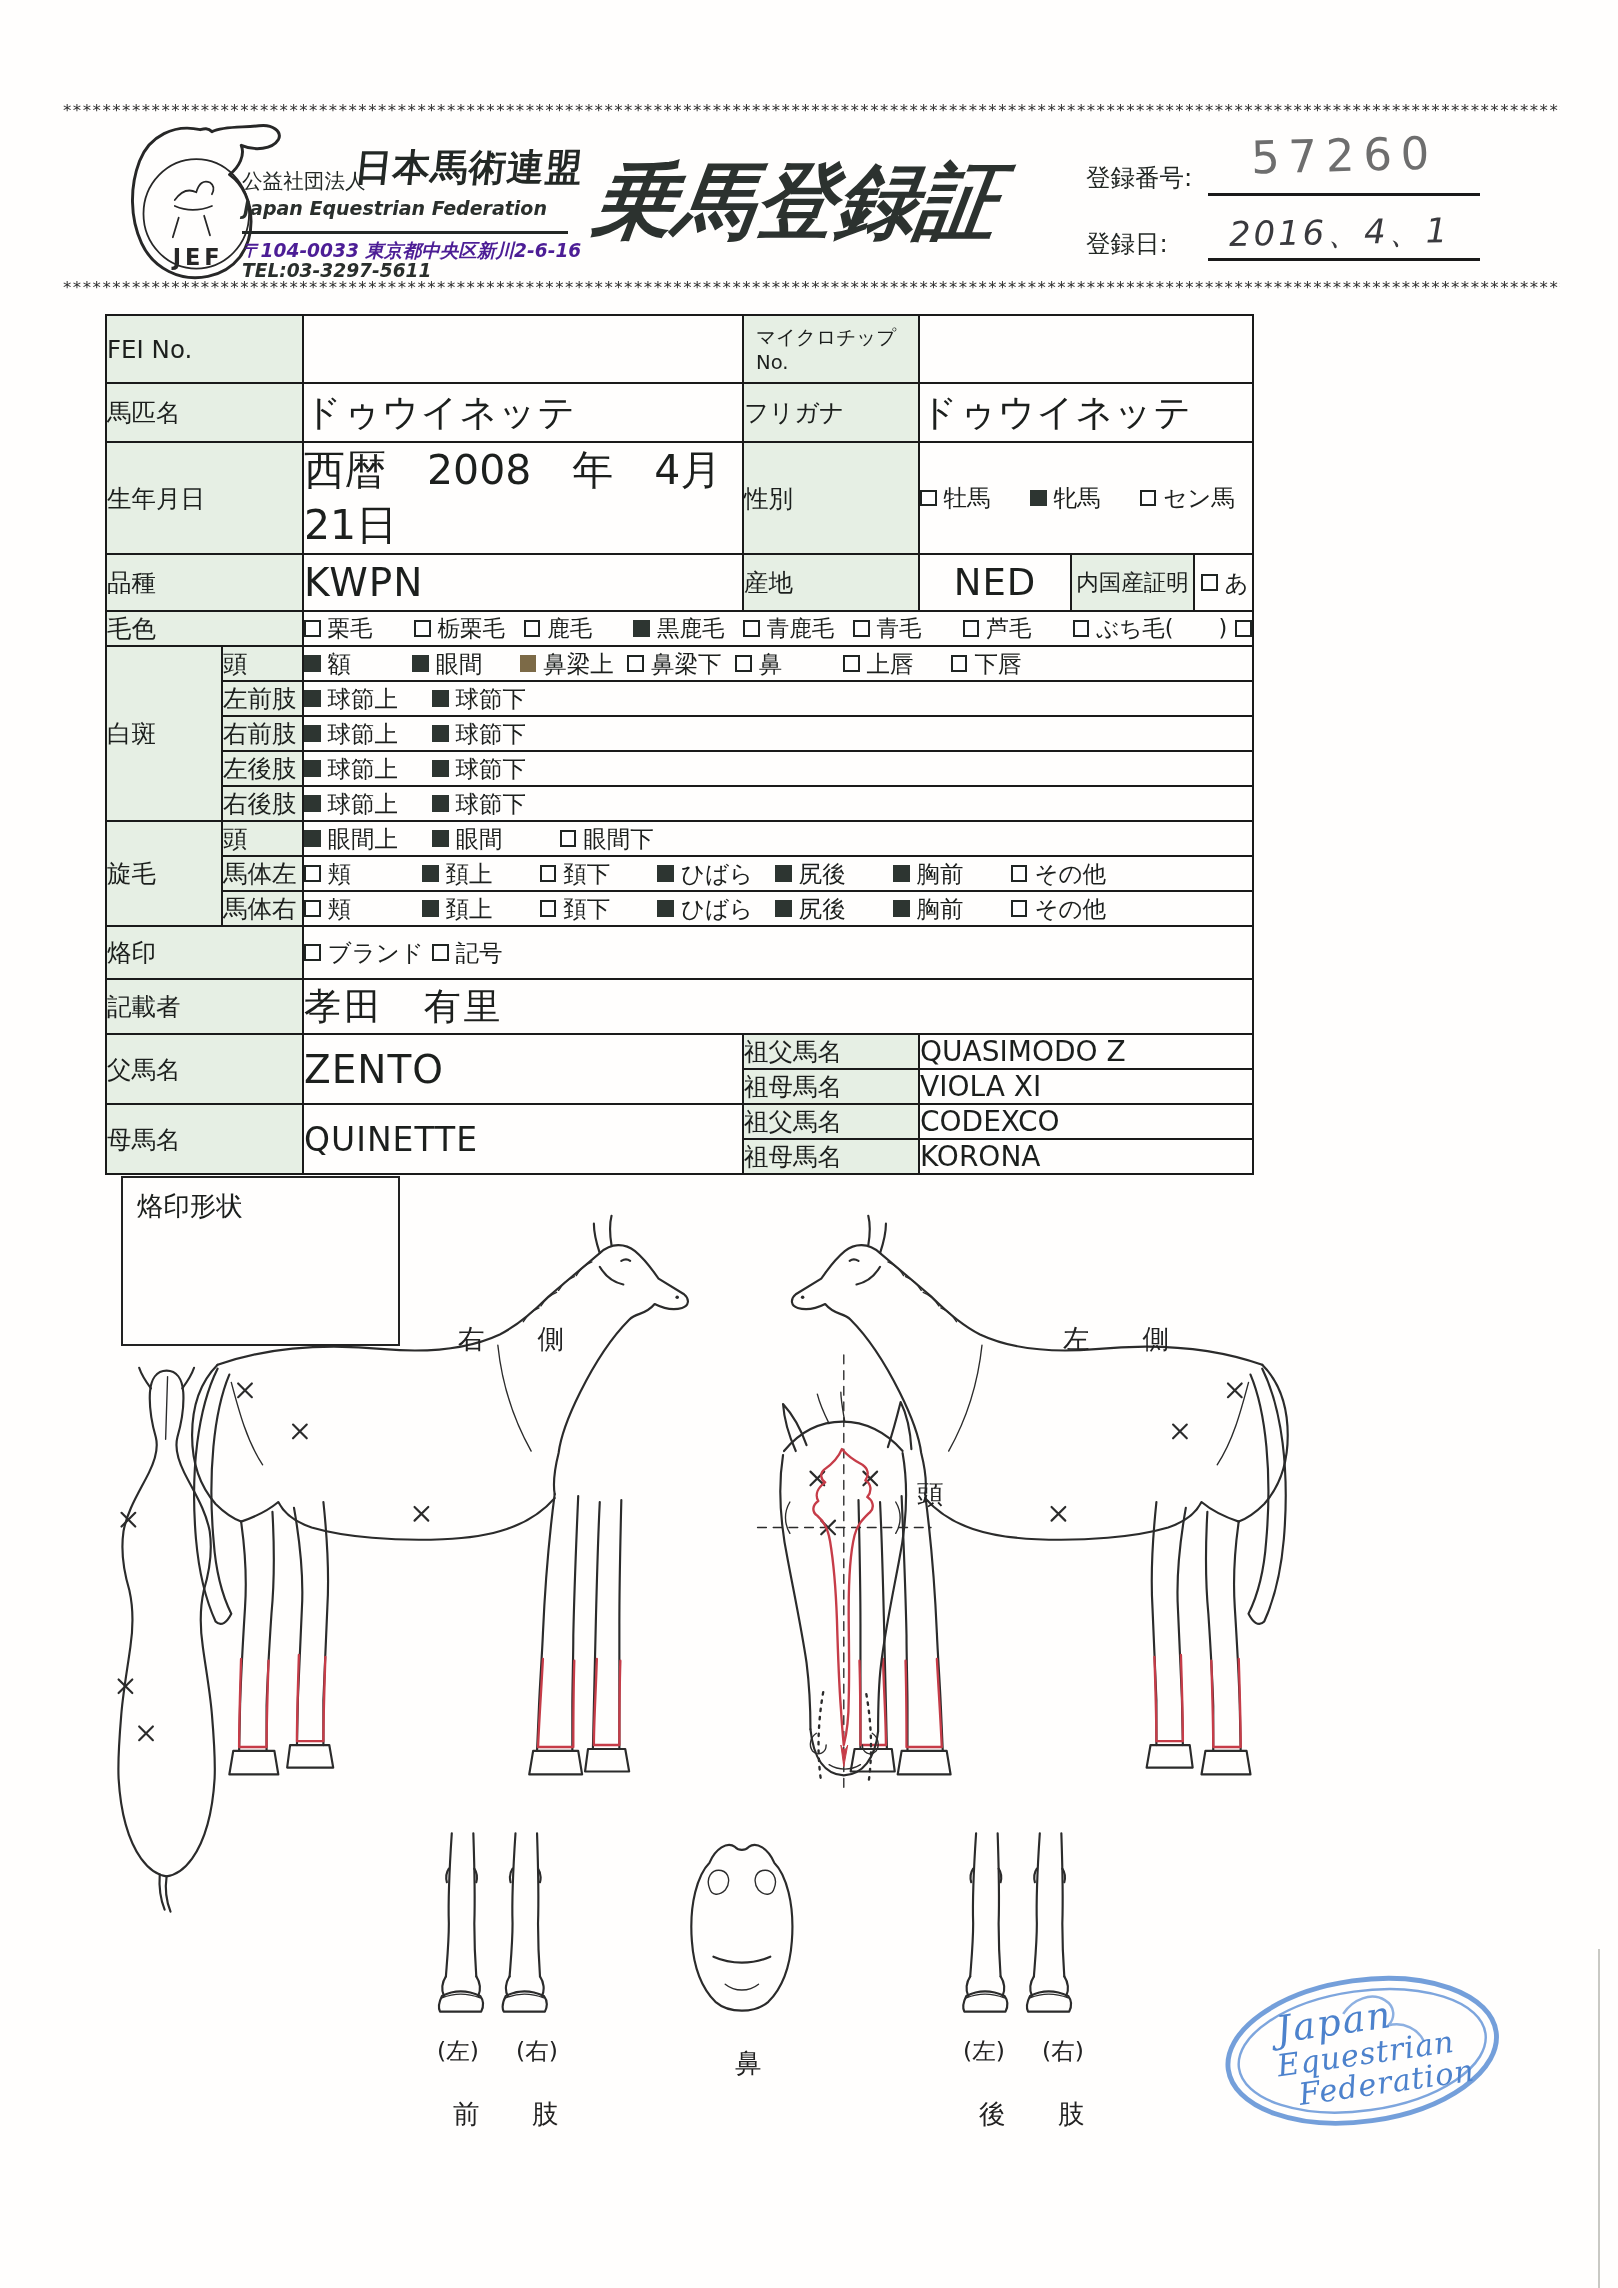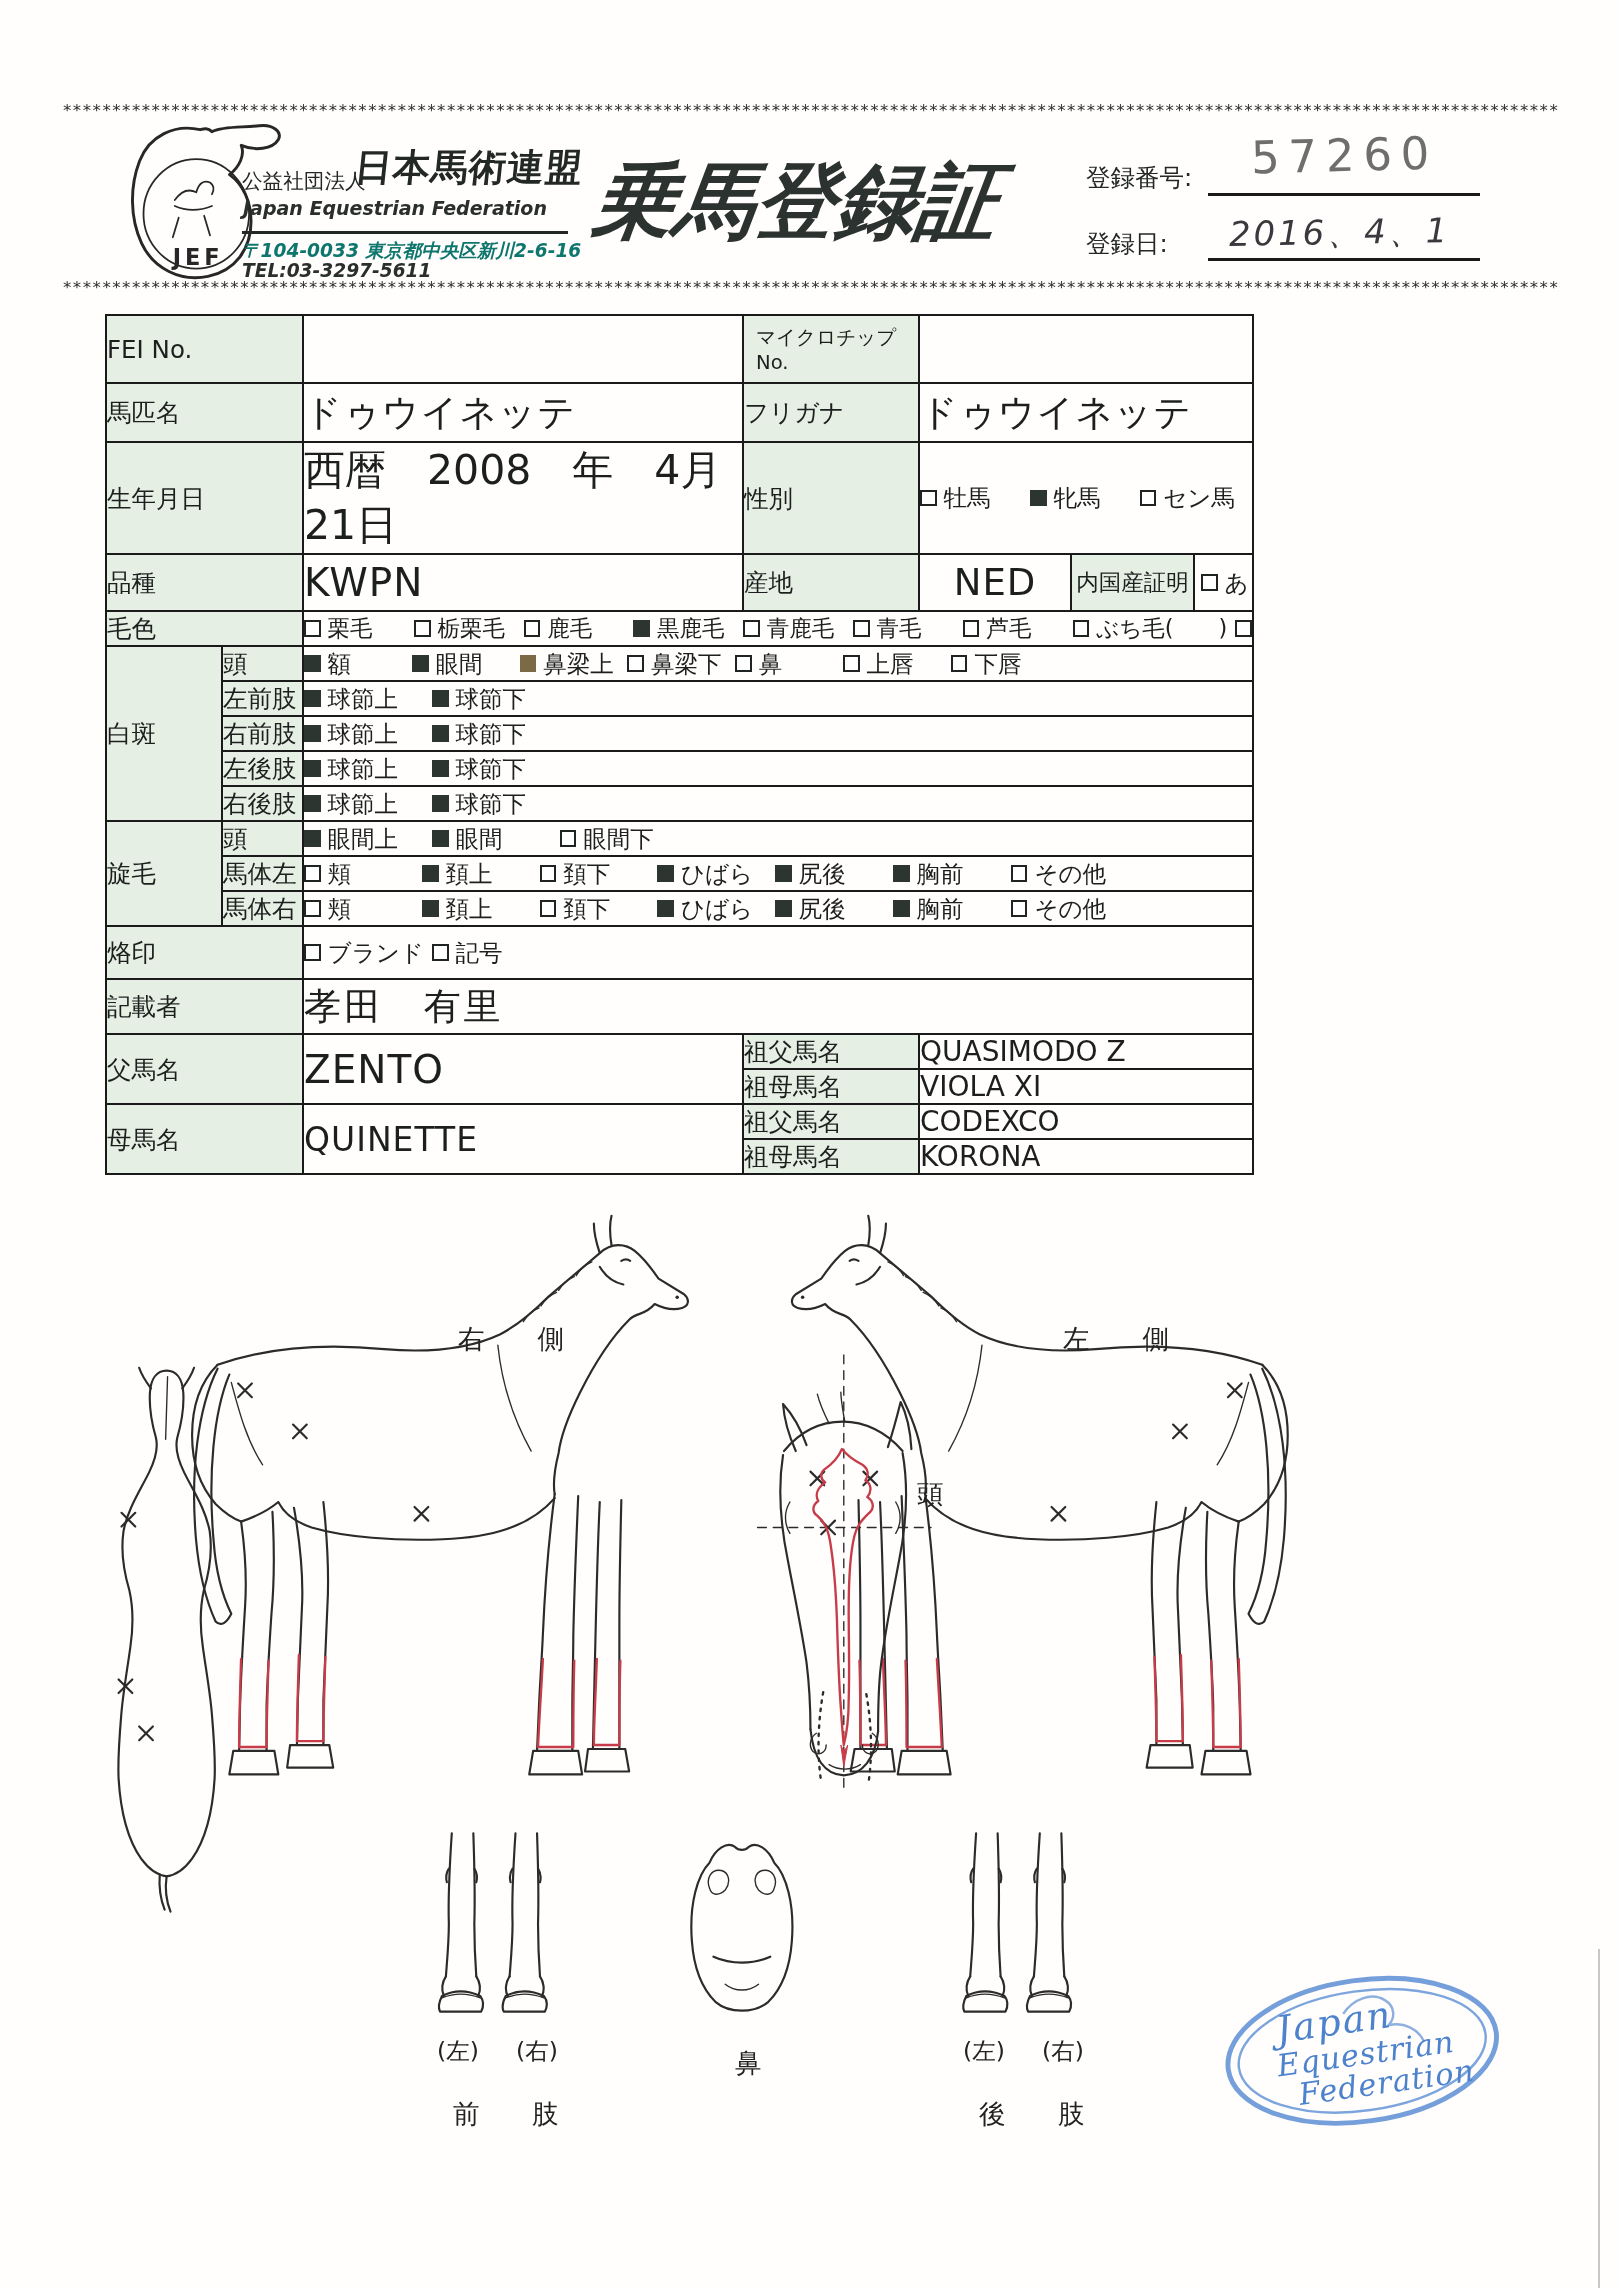--- a/index.html
+++ b/index.html
@@ -12,21 +12,21 @@
     font-family:"DejaVu Sans","Liberation Sans",sans-serif;color:#1c1f1d;overflow:hidden}
   .stars{position:absolute;left:63px;width:1497px;height:21.6px;font-size:16.7px;line-height:20.6px;
     letter-spacing:1.5px;color:#2e2e2e;overflow:hidden;white-space:nowrap}
   
   .org-type{position:absolute;left:242px;top:167px;font-size:20.6px;color:#23282585}
   .org-type{color:#232825}
   .org-name{position:absolute;left:355px;top:143px;font-size:37px;font-weight:800;
     transform:skewX(-6deg);color:#232825;letter-spacing:1px}
   .org-en{position:absolute;left:243px;top:197px;font-size:19px;font-style:italic;font-weight:600;color:#2a2f2c}
   .org-rule{position:absolute;left:242px;top:231px;width:326px;height:2.9px;background:#232825}
-  .org-addr{position:absolute;left:242px;top:238px;font-size:18.6px;font-style:italic;font-weight:700;color:#0f766e}
+  .org-addr{position:absolute;left:242px;top:238px;font-size:18.6px;font-style:italic;font-weight:700;color:#4c1d95}
   .org-tel{position:absolute;left:242px;top:260px;font-size:18.6px;font-style:italic;font-weight:700;color:#2a2f2c}
   .doc-title{position:absolute;left:594px;top:149px;font-size:80px;font-weight:900;font-style:italic;
     transform:skewX(-8deg) scaleY(1.04);color:#2c322f;letter-spacing:1px;white-space:nowrap}
   .reg-label{position:absolute;font-size:24.5px;color:#232825}
   .reg-line{position:absolute;height:2.5px;background:#1a1a1a}
   .reg-no{position:absolute;left:1251px;top:129px;font-size:45px;color:#6e6e6e;
     letter-spacing:8.8px;transform:rotate(-1.5deg);font-weight:400}
   .reg-date{position:absolute;left:1229px;top:210px;font-size:34px;color:#3a3a3e;
     font-style:italic;letter-spacing:2.9px;transform:rotate(-1deg)}
   
@@ -455,20 +455,23 @@
     <g transform="translate(1390,1012) rotate(-8)">
       <ellipse class="blue" rx="138" ry="72" stroke-width="5" opacity="0.85"></ellipse>
       <ellipse class="blue" rx="127" ry="61" stroke-width="2.5" opacity="0.8"></ellipse>
       <path class="blue" d="M-14,-40 C-2,-54 18,-58 30,-48 C40,-40 38,-28 30,-22 C46,-24 60,-14 64,0" stroke-width="2.5" opacity="0.7"></path>
       <text class="bluetext" x="-84" y="-20" font-size="38" letter-spacing="2">Japan</text>
       <text class="bluetext" x="-88" y="14" font-size="31" letter-spacing="1">Equestrian</text>
       <text class="bluetext" x="-70" y="46" font-size="31" letter-spacing="1">Federation</text>
     </g>
   </svg>
 
+  <div class="brand-box">
+    <span>烙印形状</span>
+  </div>
 
   <div class="dlabel" style="left:458px;top:1321px">右　　側</div>
   <div class="dlabel" style="left:1063px;top:1321px">左　　側</div>
   <div class="dlabel" style="left:917px;top:1476px">頭</div>
   <div class="dlabel" style="left:735px;top:2045px">鼻</div>
   <div class="dlabel paren" style="left:437px;top:2035px">(左)</div>
   <div class="dlabel paren" style="left:516px;top:2035px">(右)</div>
   <div class="dlabel" style="left:453px;top:2096px">前</div>
   <div class="dlabel" style="left:532px;top:2096px">肢</div>
   <div class="dlabel paren" style="left:963px;top:2035px">(左)</div>

